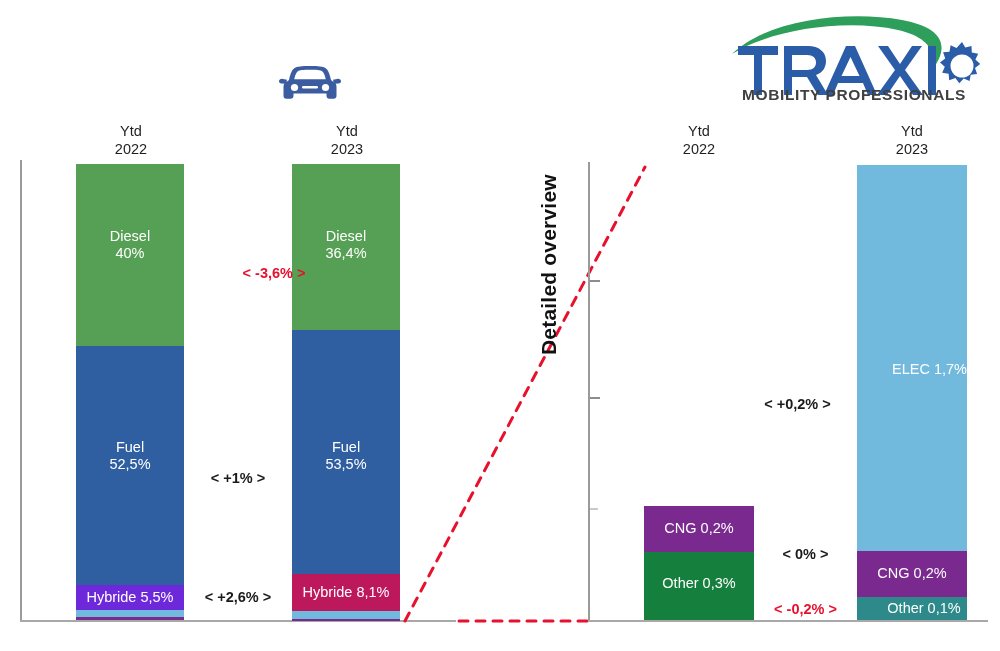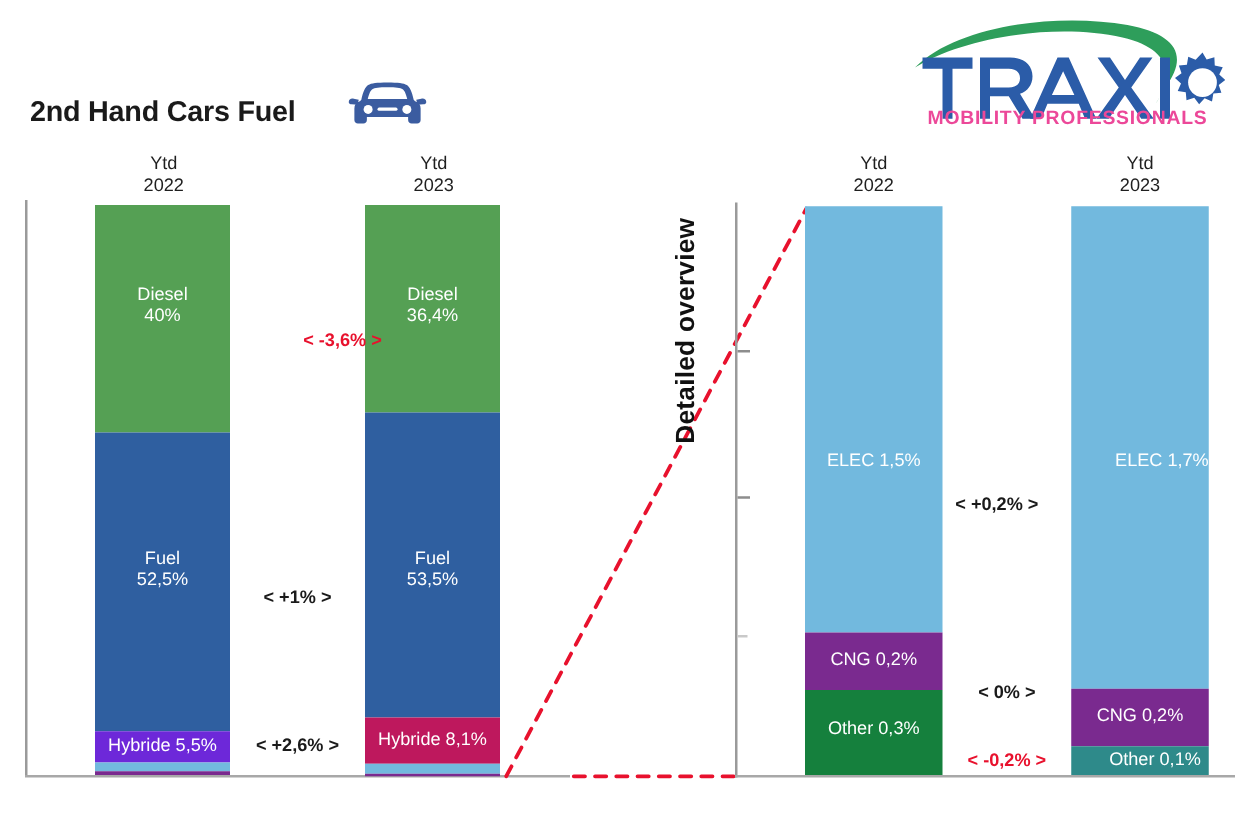--- a/index.html
+++ b/index.html
@@ -17,21 +17,21 @@
     position:absolute;left:24px;top:76px;
     font-size:23px;font-weight:bold;color:#1a1a1a;
     letter-spacing:-0.2px;white-space:nowrap;
   }
   #car-icon{position:absolute;left:277px;top:60px;width:66px;height:46px;}
 
   
   #logo{position:absolute;left:726px;top:12px;width:256px;height:96px;}
   #logo-sub{
     position:absolute;left:726px;top:86px;width:256px;
-    text-align:center;color:#ec4899;font-weight:bold;
+    text-align:center;color:#404040;font-weight:bold;
     font-size:15.5px;letter-spacing:0.6px;white-space:nowrap;
   }
 
   
   .axis-line{position:absolute;background:#9a9a9a;}
   .baseline{position:absolute;height:2px;background:#a8a8a8;}
   .tick{position:absolute;height:2px;width:10px;background:#8d8d8d;}
 
   .col-head{
     position:absolute;text-align:center;font-size:14.5px;
@@ -67,21 +67,20 @@
 
   
   .dash-diag{position:absolute;}
   .dash-h{position:absolute;}
 </style>
 </head>
 <body>
 
 <div class="stage">
 
-  <div id="page-title">2nd Hand Cars Fuel</div>
 
   <svg id="car-icon" viewBox="0 0 66 46" aria-hidden="true">
     <g fill="#3B5CA0">
       <path d="M12 20c1.5-7 3.2-10.5 5.6-12C20 6.6 24.5 6 33 6s13 .6 15.4 2C50.8 9.5 52.5 13 54 20l1.5 1.2c2.6.6 4 2.6 4 5.6V36c0 1.6-1.2 2.8-2.8 2.8h-4.4c-1.6 0-2.8-1.2-2.8-2.8v-2.4H16.5V36c0 1.6-1.2 2.8-2.8 2.8H9.3C7.7 38.8 6.5 37.6 6.5 36v-9.2c0-3 1.4-5 4-5.6L12 20zm5.2-.8h31.6c-1.2-4.8-2.3-7-3.7-7.9C43.4 10.2 39.6 9.8 33 9.8s-10.4.4-12.1 1.5c-1.4.9-2.5 3.1-3.7 7.9z"></path>
       <circle cx="17.5" cy="27.5" r="3.6" fill="#ffffff"></circle>
       <circle cx="48.5" cy="27.5" r="3.6" fill="#ffffff"></circle>
       <rect x="25" y="26" width="16" height="2.6" rx="1.3" fill="#ffffff"></rect>
       <path d="M2 21.5c0-2 1.6-3 4-2.6l4 .8-1 4-4.6-.3C2.9 23.3 2 22.7 2 21.5z"></path>
       <path d="M64 21.5c0-2-1.6-3-4-2.6l-4 .8 1 4 4.6-.3c1.5-.1 2.4-.7 2.4-1.9z"></path>
       <path d="M39.5 12.5c2.6.3 4.2 1.5 5.5 4.2l-3 .9c-1-1.9-2-2.6-3.6-2.9z" fill="#ffffff"></path>
@@ -186,23 +185,20 @@
   <div class="col-head" style="left:644px;top:122px;width:110px;">
     <div>Ytd</div>
     <div>2022</div>
   </div>
   <div class="col-head" style="left:857px;top:122px;width:110px;">
     <div>Ytd</div>
     <div>2023</div>
   </div>
 
   <div class="bar" style="left:644px;top:165px;width:110px;height:455px;">
-    <div class="seg" style="top:0px;height:341px;background:#72B9DE;">
-      <div class="seg-label" style="top:196px;">ELEC 1,5%</div>
-    </div>
     <div class="seg" style="top:341px;height:46px;background:#7A2A8F;">
       <div class="seg-label" style="top:14px;">CNG 0,2%</div>
     </div>
     <div class="seg" style="top:387px;height:68px;background:#15803d;">
       <div class="seg-label" style="top:23px;">Other 0,3%</div>
     </div>
   </div>
 
   <div class="bar" style="left:857px;top:165px;width:110px;height:455px;">
     <div class="seg" style="top:0px;height:386px;background:#72B9DE;">

